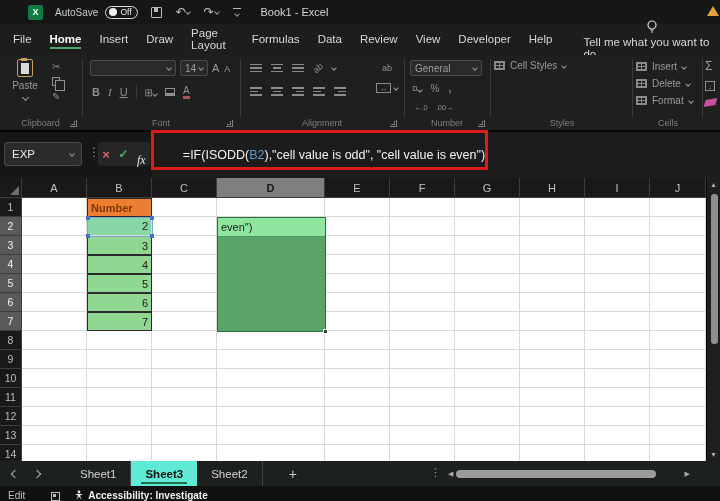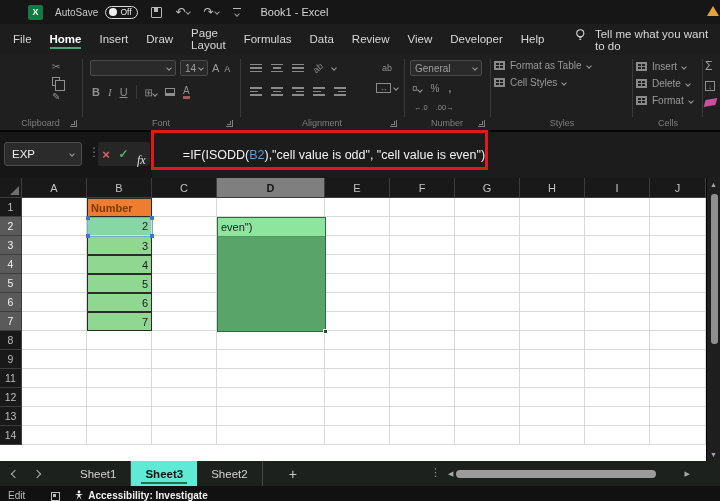--- a/index.html
+++ b/index.html
@@ -22,21 +22,21 @@
   .qat-more .bar { width:8px; height:1.5px; background:#b9b9b9; margin-bottom:2px; }
   .win-title { font-size:11px; color:#d4d4d4; margin-left:20px; }
   .warn-tri { position:absolute; right:1px; top:6px; width:0; height:0; border-left:6px solid transparent; border-right:6px solid transparent; border-bottom:10px solid #E2A23C; }
 
   
   .menubar { position:absolute; left:0; top:24px; width:720px; height:31px; background:#1d1d1d; display:flex; align-items:center; }
   .mtab { font-size:11.5px; color:#d8d8d8; padding:6px 9px 7px 9px; position:relative; cursor:default; }
   .mtab:first-child { margin-left:4px; }
   .mtab.active { color:#ffffff; font-weight:bold; }
   .mtab.active::after { content:""; position:absolute; left:9px; right:9px; bottom:3px; height:2px; background:#4DA66F; }
-  .tellme { display:flex; align-items:flex-start; gap:9px; margin-left:22px; }
+  .tellme { display:flex; align-items:center; gap:2px; margin-left:22px;flex-direction:column; }
   .tellme-text { font-size:11.5px; color:#d8d8d8; }
 
   
   .ribbon { position:absolute; left:0; top:55px; width:720px; height:76px; background:#1f1f1f; border-bottom:1px solid #060606; font-size:10px; color:#8f8f8f; }
   .rgroup { position:absolute; top:0; height:76px; }
   .rsep { position:absolute; top:4px; height:58px; width:1px; background:#3a3a3a; }
   .glabel { position:absolute; bottom:3px; width:100%; text-align:center; font-size:9px; color:#7f7f7f; }
   .launcher { position:absolute; bottom:4px; width:7px; height:7px; border-right:1px solid #7f7f7f; border-bottom:1px solid #7f7f7f; }
   .launcher::after { content:""; position:absolute; right:1px; bottom:1px; width:3px; height:3px; border-right:1px solid #7f7f7f; border-bottom:1px solid #7f7f7f; }
   
@@ -199,20 +199,25 @@
         <line x1="4.5" y1="10" x2="7.5" y2="10" stroke="#d8d8d8" stroke-width="1.2"></line>
         <line x1="5" y1="12" x2="7" y2="12" stroke="#d8d8d8" stroke-width="1.2"></line>
       </svg>
     <span class="tellme-text">Tell me what you want to do</span>
   </div>
 </div>
 
 <div class="ribbon">
 
   <div class="rgroup" style="left:0;width:81px;">
+    <div class="paste-btn">
+      <div class="clipb"></div>
+      <div class="paste-lbl">Paste</div>
+      <span class="chv"></span>
+    </div>
     <div class="cb-side">
       <span>✂</span>
       <span class="copy-ic"></span>
       <span>✎</span>
     </div>
     <div class="glabel">Clipboard</div>
     <div class="launcher" style="left:70px;"></div>
   </div>
   <div class="rsep" style="left:82px;"></div>
 
@@ -317,25 +322,20 @@
     <div class="num-row3">
       <span>←.0</span>
       <span>.00→</span>
     </div>
     <div class="glabel">Number</div>
     <div class="launcher" style="left:72px;"></div>
   </div>
   <div class="rsep" style="left:490px;"></div>
 
   <div class="rgroup" style="left:494px;width:136px;padding-top:5px;">
-    <div class="srow">
-      <span class="gridico"></span>
-      <span>Format as Table</span>
-      <span class="chv sm"></span>
-    </div>
     <div class="srow">
       <span class="gridico"></span>
       <span>Cell Styles</span>
       <span class="chv sm"></span>
     </div>
     <div class="glabel">Styles</div>
   </div>
   <div class="rsep" style="left:632px;"></div>
 
   <div class="rgroup" style="left:636px;width:64px;padding-top:6px;">
@@ -512,20 +512,33 @@
         <div class="cell" style="width: 65px;"></div>
         <div class="cell" style="width: 108px;"></div>
         <div class="cell" style="width: 65px;"></div>
         <div class="cell" style="width: 65px;"></div>
         <div class="cell" style="width: 65px;"></div>
         <div class="cell" style="width: 65px;"></div>
         <div class="cell" style="width: 65px;"></div>
         <div class="cell" style="width: 56px;"></div>
       </div>
       <div class="grid-row">
+        <div class="rowh">10</div>
+        <div class="cell" style="width: 65px;"></div>
+        <div class="cell" style="width: 65px;"></div>
+        <div class="cell" style="width: 65px;"></div>
+        <div class="cell" style="width: 108px;"></div>
+        <div class="cell" style="width: 65px;"></div>
+        <div class="cell" style="width: 65px;"></div>
+        <div class="cell" style="width: 65px;"></div>
+        <div class="cell" style="width: 65px;"></div>
+        <div class="cell" style="width: 65px;"></div>
+        <div class="cell" style="width: 56px;"></div>
+      </div>
+      <div class="grid-row">
         <div class="rowh">11</div>
         <div class="cell" style="width: 65px;"></div>
         <div class="cell" style="width: 65px;"></div>
         <div class="cell" style="width: 65px;"></div>
         <div class="cell" style="width: 108px;"></div>
         <div class="cell" style="width: 65px;"></div>
         <div class="cell" style="width: 65px;"></div>
         <div class="cell" style="width: 65px;"></div>
         <div class="cell" style="width: 65px;"></div>
         <div class="cell" style="width: 65px;"></div>

